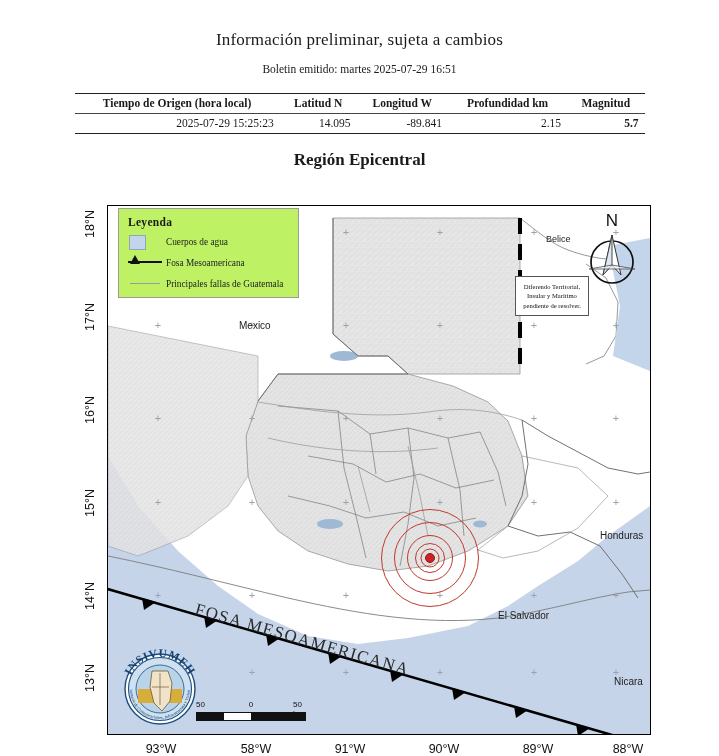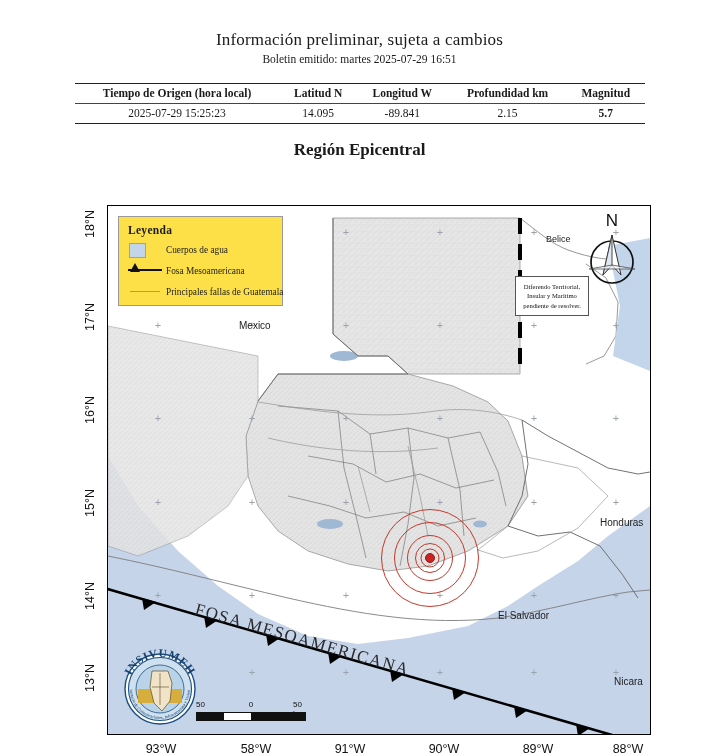--- a/index.html
+++ b/index.html
@@ -6,29 +6,29 @@
   body{
     width:719px;height:756px;background:#ffffff;
     font-family:"Liberation Serif", serif;
     color:#1a1a1a;overflow:hidden;position:relative;
   }
   .page{position:relative;width:719px;height:756px;}
 
   
   .hdr{text-align:center;}
   .hdr-title{font-size:17px;margin-top:30px;letter-spacing:.2px;}
-  .hdr-sub{font-size:11.5px;margin-top:3px;}
+  .hdr-sub{font-size:11.5px;margin-top:13px;}
 
   
   .tbl-wrap{margin:18px auto 0;width:570px;}
   table.info{border-collapse:collapse;width:100%;font-size:11.5px;}
   table.info th{
     font-weight:bold;padding:3px 6px 4px;text-align:center;white-space:nowrap;
   }
-  table.info td{padding:3px 6px 4px;text-align:center;}
+  table.info td{padding:3px 6px 4px;text-align:right;}
   .rule-top{border-top:1.3px solid #222;}
   .rule-mid{border-top:.8px solid #444;}
   .rule-bot{border-top:1.3px solid #222;}
   .bold{font-weight:bold;}
 
   
   .region{text-align:center;margin-top:16px;}
   .region-main{font-size:17px;font-weight:bold;}
   .region-sub{font-size:12px;margin-top:2px;letter-spacing:.3px;}
 
@@ -46,22 +46,22 @@
   .xaxis{position:absolute;left:107px;top:531px;width:542px;height:30px;}
   .xt{position:absolute;font-size:12.5px;font-family:"Liberation Sans",sans-serif;
       transform:translateX(-50%);top:6px;color:#111;}
   .yaxis{position:absolute;left:60px;top:0;width:46px;height:528px;}
   .yt{position:absolute;font-size:12.5px;font-family:"Liberation Sans",sans-serif;
       transform:rotate(-90deg);transform-origin:50% 50%;white-space:nowrap;
       right:2px;color:#111;}
 
   
   .legend{
-    position:absolute;left:10px;top:10px;width:165px;height:90px;
-    background:#fde047;border:1px solid #9a9a9a;padding:7px 8px 0 9px;
+    position:absolute;left:10px;top:2px;width:181px;height:90px;
+    background:#bef264;border:1px solid #9a9a9a;padding:7px 8px 0 9px;
     box-sizing:border-box;
   }
   .legend-title{font-size:11.5px;font-weight:bold;letter-spacing:.3px;}
   .leg-row{display:flex;align-items:center;margin-top:7px;}
   .leg-sym{width:34px;height:14px;position:relative;flex:0 0 34px;}
   .leg-label{font-size:9.3px;color:#222;margin-left:4px;white-space:nowrap;}
   .sym-water{width:15px;height:13px;background:#c3d5ea;border:1px solid #8fa6bf;
              position:absolute;left:1px;top:0;}
   .sym-trench{position:absolute;left:0;top:5px;width:34px;height:2px;background:#111;}
   .sym-tri{position:absolute;left:2px;top:-1px;width:0;height:0;
@@ -297,21 +297,21 @@
           <div class="ring" style="width:96px;height:96px;"></div>
           <div class="ring" style="width:70px;height:70px;"></div>
           <div class="ring" style="width:44px;height:44px;"></div>
           <div class="ring" style="width:28px;height:28px;"></div>
           <div class="ring" style="width:17px;height:17px;"></div>
           <div class="epi-dot"></div>
         </div>
 
         <div class="clabel" style="left:131px;top:114px;">Mexico</div>
         <div class="clabel" style="left:438px;top:28px;font-size:9px;">Belice</div>
-        <div class="clabel" style="left:452px;top:311px;padding-left:40px;">Honduras</div>
+        <div class="clabel" style="left:452px;top:324px;padding-left:40px;">Honduras</div>
         <div class="clabel" style="left:390px;top:404px;">El Salvador</div>
         <div class="clabel" style="left:506px;top:470px;">Nicara</div>
 
         <div class="legend">
           <div class="legend-title">Leyenda</div>
 
           <div class="leg-row">
             <div class="leg-sym">
               <div class="sym-water"></div>
             </div>

